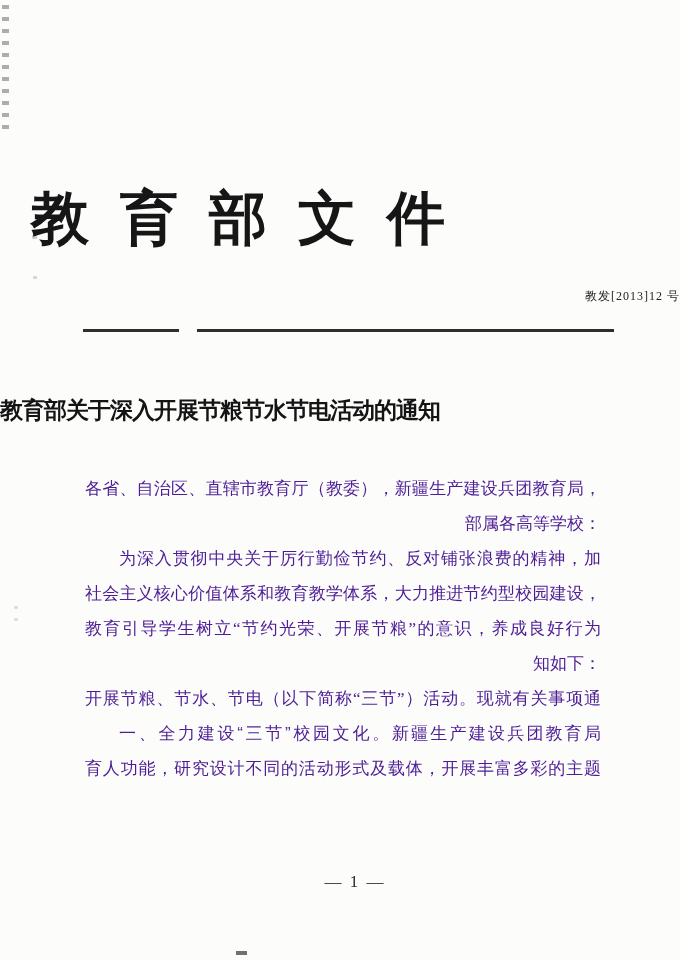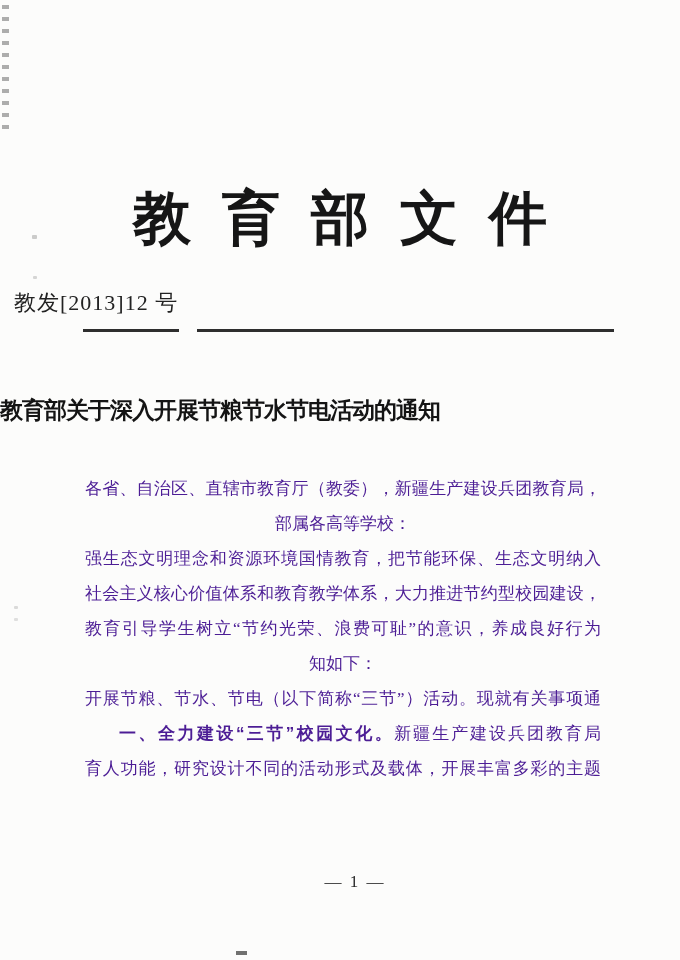--- a/index.html
+++ b/index.html
@@ -31,34 +31,33 @@
   .speck-b { left: 33px; top: 276px; width: 4px; height: 3px; opacity: .4; }
   .speck-c { left: 14px; top: 606px; width: 4px; height: 3px; opacity: .35; }
   .speck-d { left: 14px; top: 618px; width: 4px; height: 3px; opacity: .3; }
   .bottom-mark { position: absolute; left: 236px; top: 951px; width: 11px; height: 4px; background: #4d4d4d; opacity: .8; }
 
   
   .agency-title {
     position: absolute;
     top: 180px; left: 0;
     width: 100%;
-    text-align: center;
     font-size: 58px;
     font-weight: 900;
     letter-spacing: 31px;
     padding-left: 31px;
     color: #161616;
     white-space: nowrap;
   }
   .doc-number {
     position: absolute;
     top: 288px; left: 0;
     width: 100%;
-    text-align: left;
-    font-size: 22px;
+    text-align: right;
+    font-size: 12px;
     padding-left: 14px;
     color: #222;
     letter-spacing: 1px;
   }
 
   
   .divider { position: absolute; top: 329px; left: 83px; width: 531px; height: 3px; }
   .divider .seg { position: absolute; top: 0; height: 3px; background: #2e2e2e; }
   .divider .seg1 { left: 0; width: 96px; }
   .divider .seg2 { left: 114px; width: 417px; }
@@ -77,25 +76,25 @@
 
   
   .document-body {
     position: absolute;
     top: 471px; left: 85px;
     width: 516px;
     font-size: 17px;
     line-height: 35px;
     color: #4c1d95;
   }
-  .body-line { white-space: nowrap; text-align: center; }
+  .body-line { white-space: nowrap; text-align: right; }
   .body-line.justify { text-align: justify; text-align-last: justify; }
   .body-line.indent { text-indent: 2em; }
   .body-line .bold {
-    font-weight: 700;
+    font-weight: 400;
     font-family: "Liberation Sans", "DejaVu Sans", sans-serif;
     letter-spacing: 0.5px;
     margin-top: 36px;
   }
 
   .page-number {
     position: absolute;
     top: 872px; left: 0;
     width: 100%;
     text-align: center;
@@ -123,23 +122,23 @@
   <div class="divider">
     <div class="seg seg1"></div>
     <div class="seg seg2"></div>
   </div>
 
   <div class="document-title">教育部关于深入开展节粮节水节电活动的通知</div>
 
   <div class="document-body">
       <div class="body-line justify"><span>各省、自治区、直辖市教育厅（教委），新疆生产建设兵团教育局，</span></div>
       <div class="body-line"><span>部属各高等学校：</span></div>
-      <div class="body-line justify"><span>强生态文明理念和资源环境国情教育，把节能环保、生态文明纳入</span></div>
+      <div class="body-line indent justify"><span>为深入贯彻中央关于厉行勤俭节约、反对铺张浪费的精神，加</span></div>
       <div class="body-line justify"><span>社会主义核心价值体系和教育教学体系，大力推进节约型校园建设，</span></div>
-      <div class="body-line justify"><span>教育引导学生树立“节约光荣、浪费可耻”的意识，养成良好行为</span></div>
+      <div class="body-line justify"><span>教育引导学生树立“节约光荣、开展节粮”的意识，养成良好行为</span></div>
       <div class="body-line"><span>知如下：</span></div>
       <div class="body-line justify"><span>开展节粮、节水、节电（以下简称“三节”）活动。现就有关事项通</span></div>
       <div class="body-line indent justify"><span class="bold">一、全力建设“三节”校园文化。</span><span>新疆生产建设兵团教育局</span></div>
       <div class="body-line justify"><span>育人功能，研究设计不同的活动形式及载体，开展丰富多彩的主题</span></div>
     </div>
 
   <div class="page-number">— 1 —</div>
 </div>
 
 </body></html>

